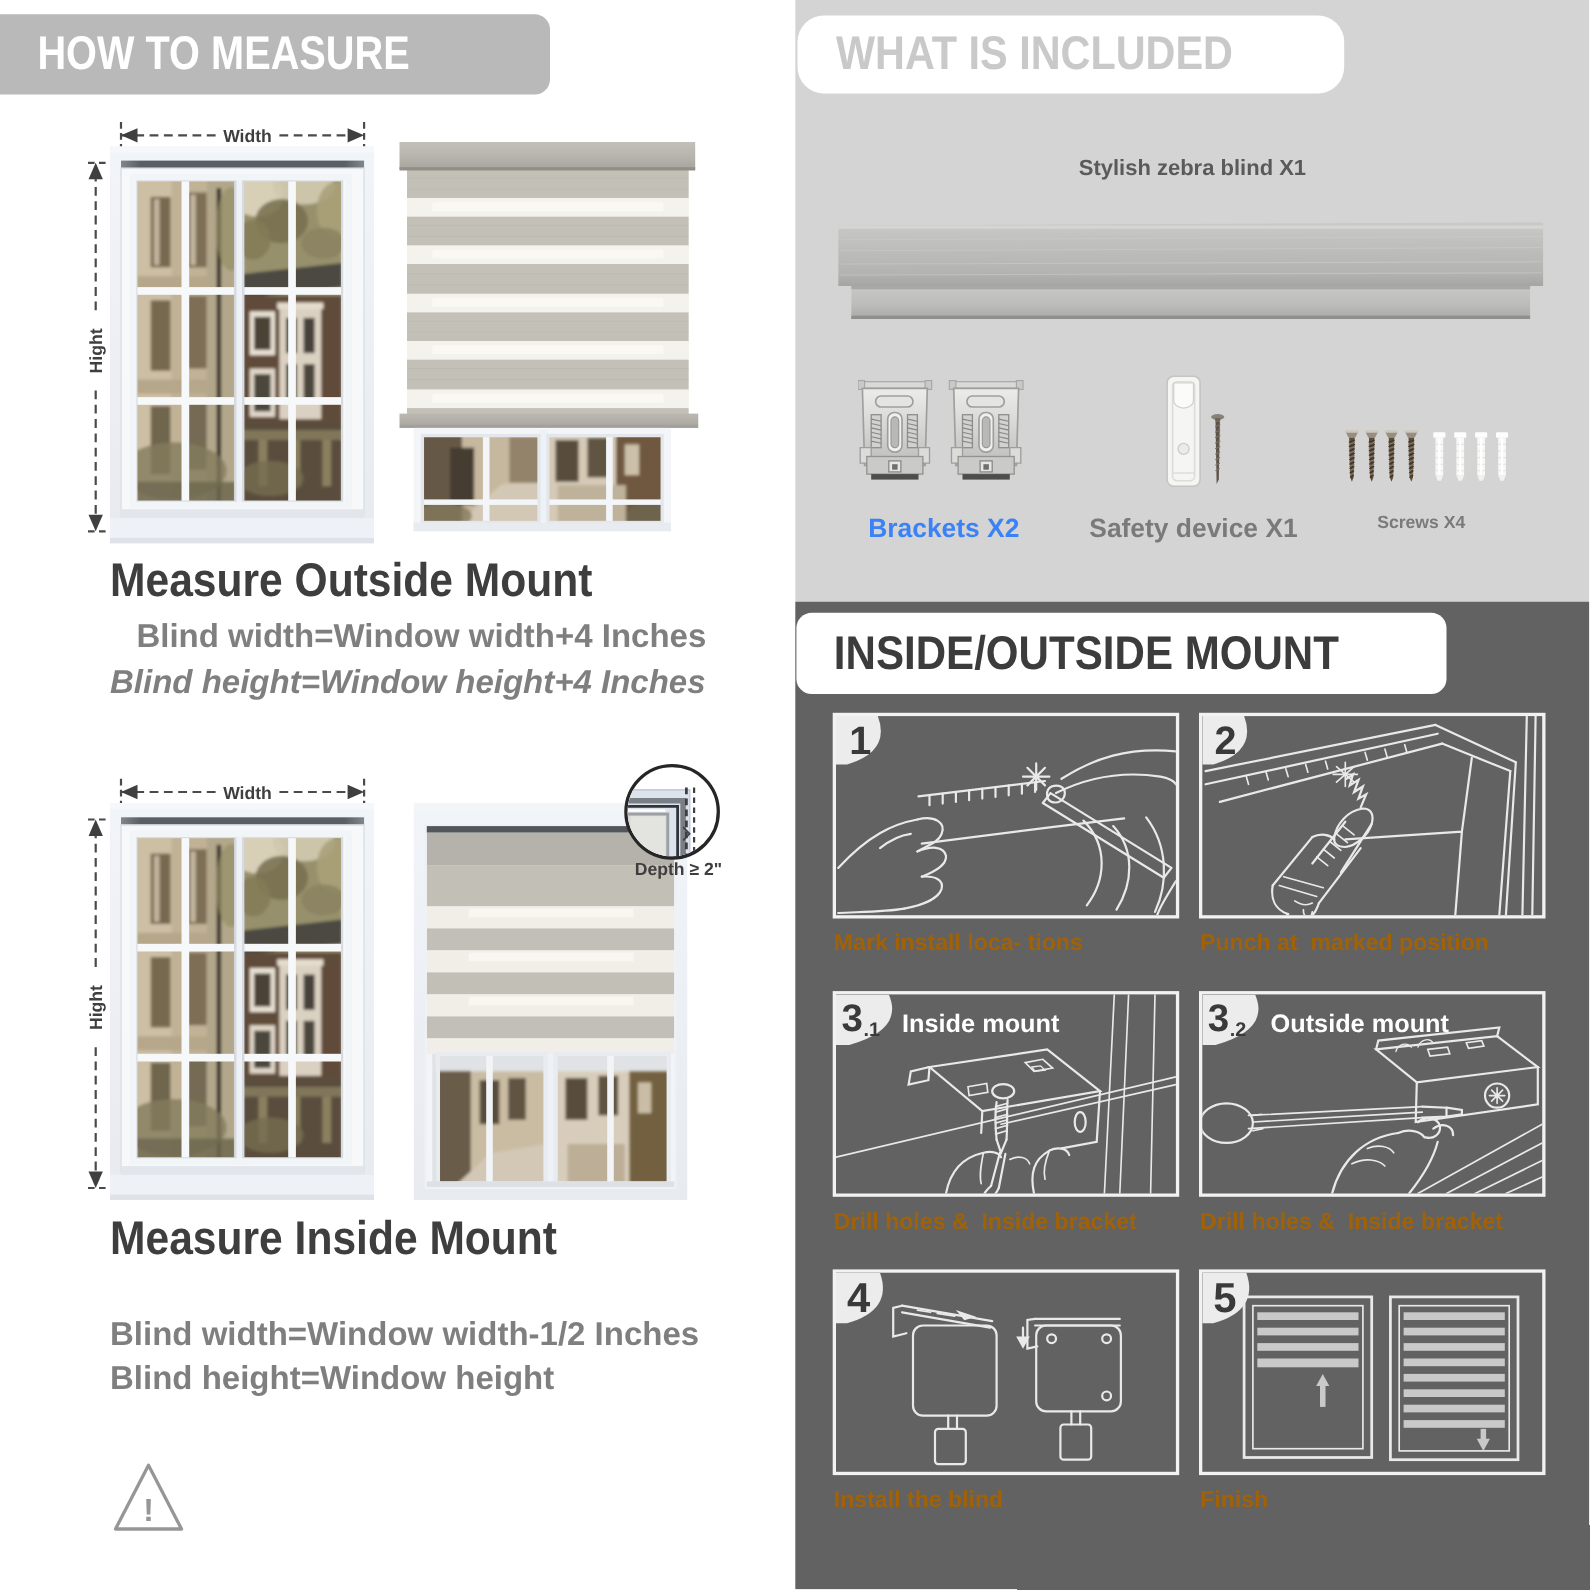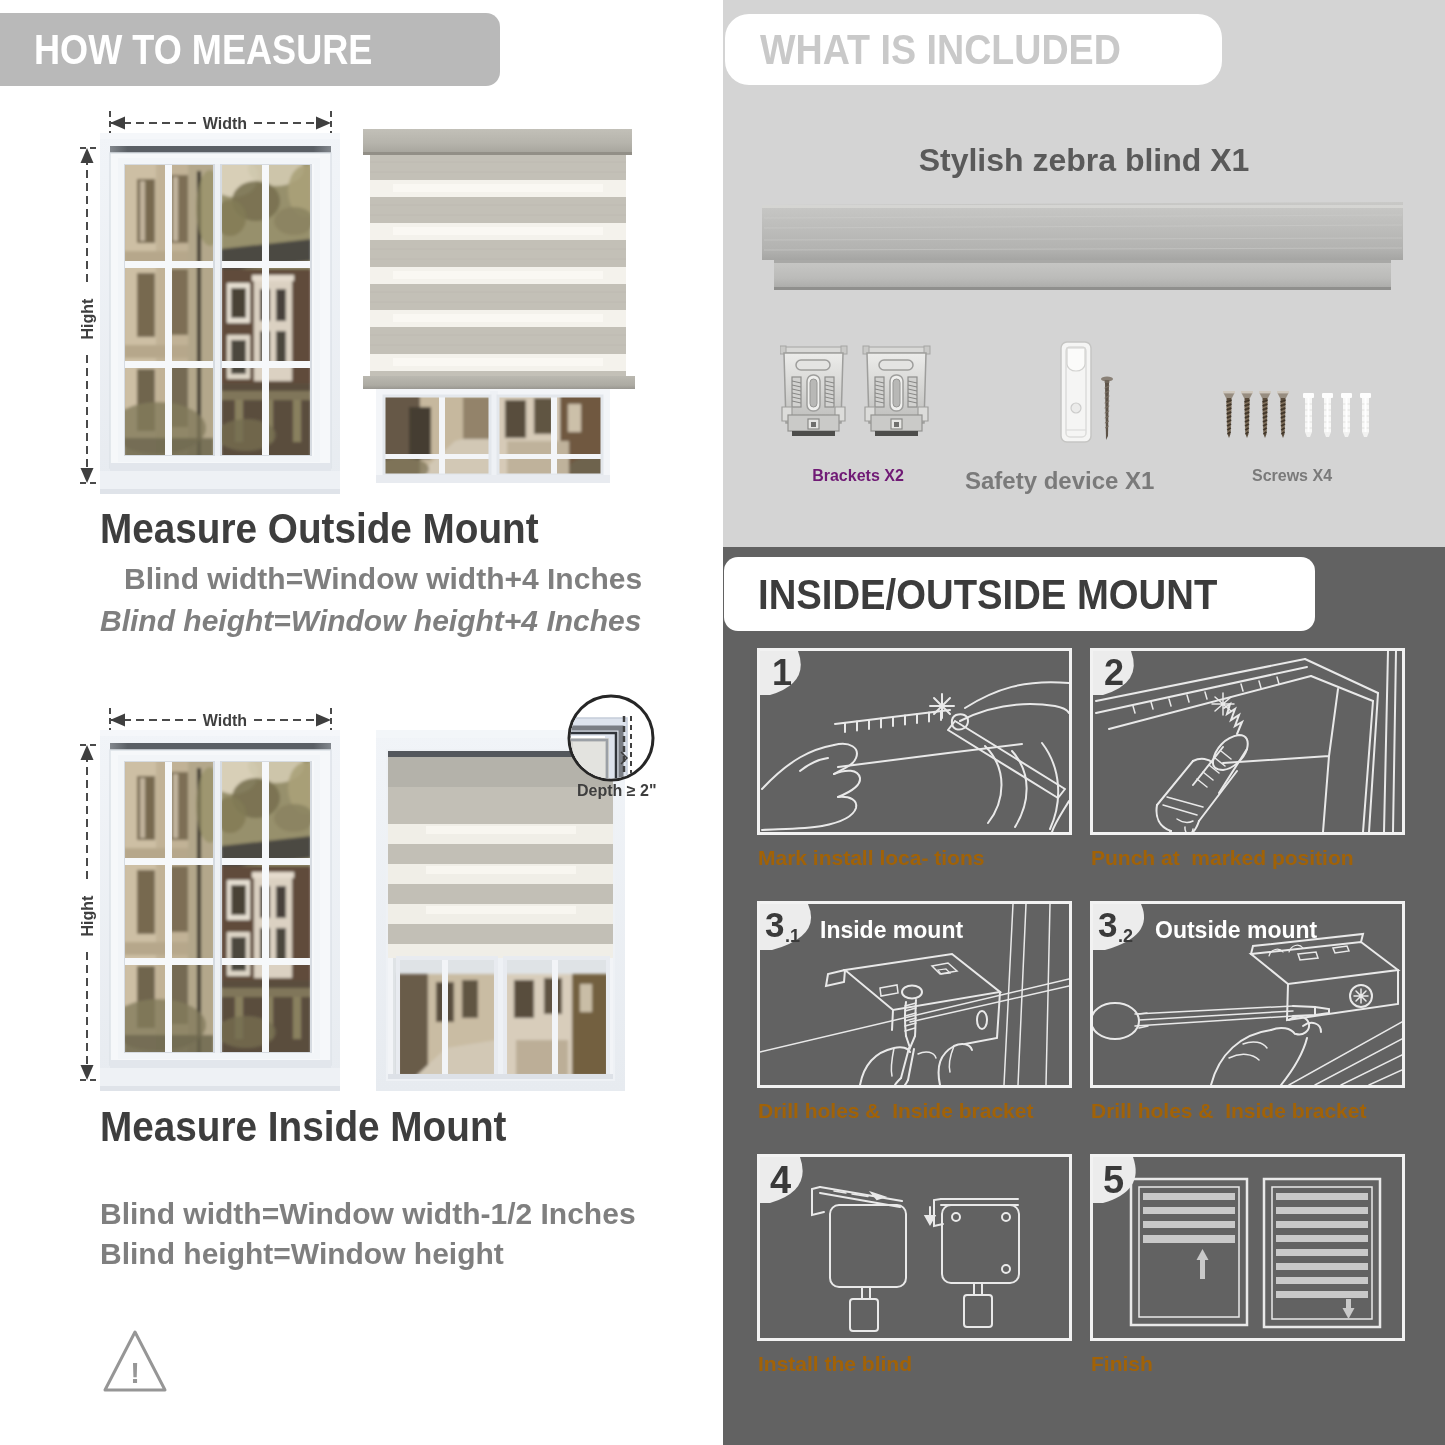--- a/index.html
+++ b/index.html
@@ -430,21 +430,21 @@
   <div class="abs sub" style="left:100px;top:1237px;">Blind height=Window height</div>
 
   <svg class="abs" style="left:97px;top:1322px" width="78" height="78" viewBox="0 0 78 78">
     <path d="M38,10 L68,68 L8,68 Z" fill="none" stroke="#969696" stroke-width="3" stroke-linejoin="round"></path>
     <text x="38" y="61" font-size="29" fill="#969696" text-anchor="middle" font-family="Liberation Sans" font-weight="bold">!</text>
   </svg>
 
   <div class="abs" style="left:723px;top:0;width:722px;height:547px;background:#d4d4d4;"></div>
   <div class="abs" style="left:725px;top:14px;width:497px;height:71px;background:#ffffff;border-radius:24px;"></div>
   <div class="abs" style="left:760px;top:14px;height:71px;line-height:71px;font-size:43px;color:#c9c9c9;letter-spacing:0px;transform:scaleX(0.875);transform-origin:left center;">WHAT IS INCLUDED</div>
-  <div class="abs" style="left:723px;top:142px;width:722px;text-align:center;font-size:32px;color:#5a5a5a;">Stylish zebra blind X1</div>
+  <div class="abs" style="left:723px;top:142px;width:722px;text-align:center;font-size:20px;color:#5a5a5a;">Stylish zebra blind X1</div>
 
   <svg class="abs" style="left:762px;top:202px" width="641" height="91" viewBox="0 0 641 91">
       <defs>
   <linearGradient id="railtop" x1="0" y1="0" x2="0" y2="1">
     <stop offset="0" stop-color="#c9c9c7"></stop>
           <stop offset="0.35" stop-color="#bfbfbd"></stop>
     <stop offset="0.8" stop-color="#b3b3b1"></stop>
           <stop offset="1" stop-color="#a5a5a3"></stop>
   </linearGradient>
   <linearGradient id="raillip" x1="0" y1="0" x2="0" y2="1">
@@ -575,22 +575,22 @@
           <line x1="83" y1="32" x2="90" y2="32"></line>
     <line x1="83" y1="38" x2="90" y2="38"></line>
   </g>
   <line x1="86.5" y1="8" x2="86.5" y2="42" stroke="#ffffff" stroke-width="2"></line>
 </g>
 <use href="#anch" x="19"></use>
 <use href="#anch" x="38"></use>
 <use href="#anch" x="57"></use>
 </svg>
 
-  <div class="abs" style="left:768px;top:467px;width:180px;text-align:center;font-size:16px;color:#701a75;white-space:nowrap;">Brackets X2</div>
-  <div class="abs" style="left:965px;top:467px;width:240px;text-align:left;font-size:24px;color:#7a7a7a;white-space:nowrap;">Safety device X1</div>
+  <div class="abs" style="left:768px;top:467px;width:180px;text-align:center;font-size:24px;color:#3b82f6;white-space:nowrap;">Brackets X2</div>
+  <div class="abs" style="left:965px;top:467px;width:240px;text-align:center;font-size:24px;color:#7a7a7a;white-space:nowrap;">Safety device X1</div>
   <div class="abs" style="left:1202px;top:467px;width:180px;text-align:center;font-size:16px;color:#7a7a7a;white-space:nowrap;">Screws X4</div>
 
   <div class="abs" style="left:723px;top:547px;width:722px;height:898px;background:#626262;"></div>
   <div class="abs" style="left:724px;top:557px;width:591px;height:74px;background:#ffffff;border-radius:14px;"></div>
   <div class="abs" style="left:758px;top:557px;height:74px;line-height:74px;font-size:43px;color:#3c3c3c;transform:scaleX(0.89);transform-origin:left center;">INSIDE/OUTSIDE MOUNT</div>
 
   <div class="panel" style="left:757px;top:648px;"><svg width="309" height="181" viewBox="0 0 309 181">
         <g stroke="#e9e9e9" stroke-width="2" fill="none" stroke-linecap="round">
   <path d="M75,73 L190,59"></path>
   <path d="M78,116 L196,101 L262,93"></path>

